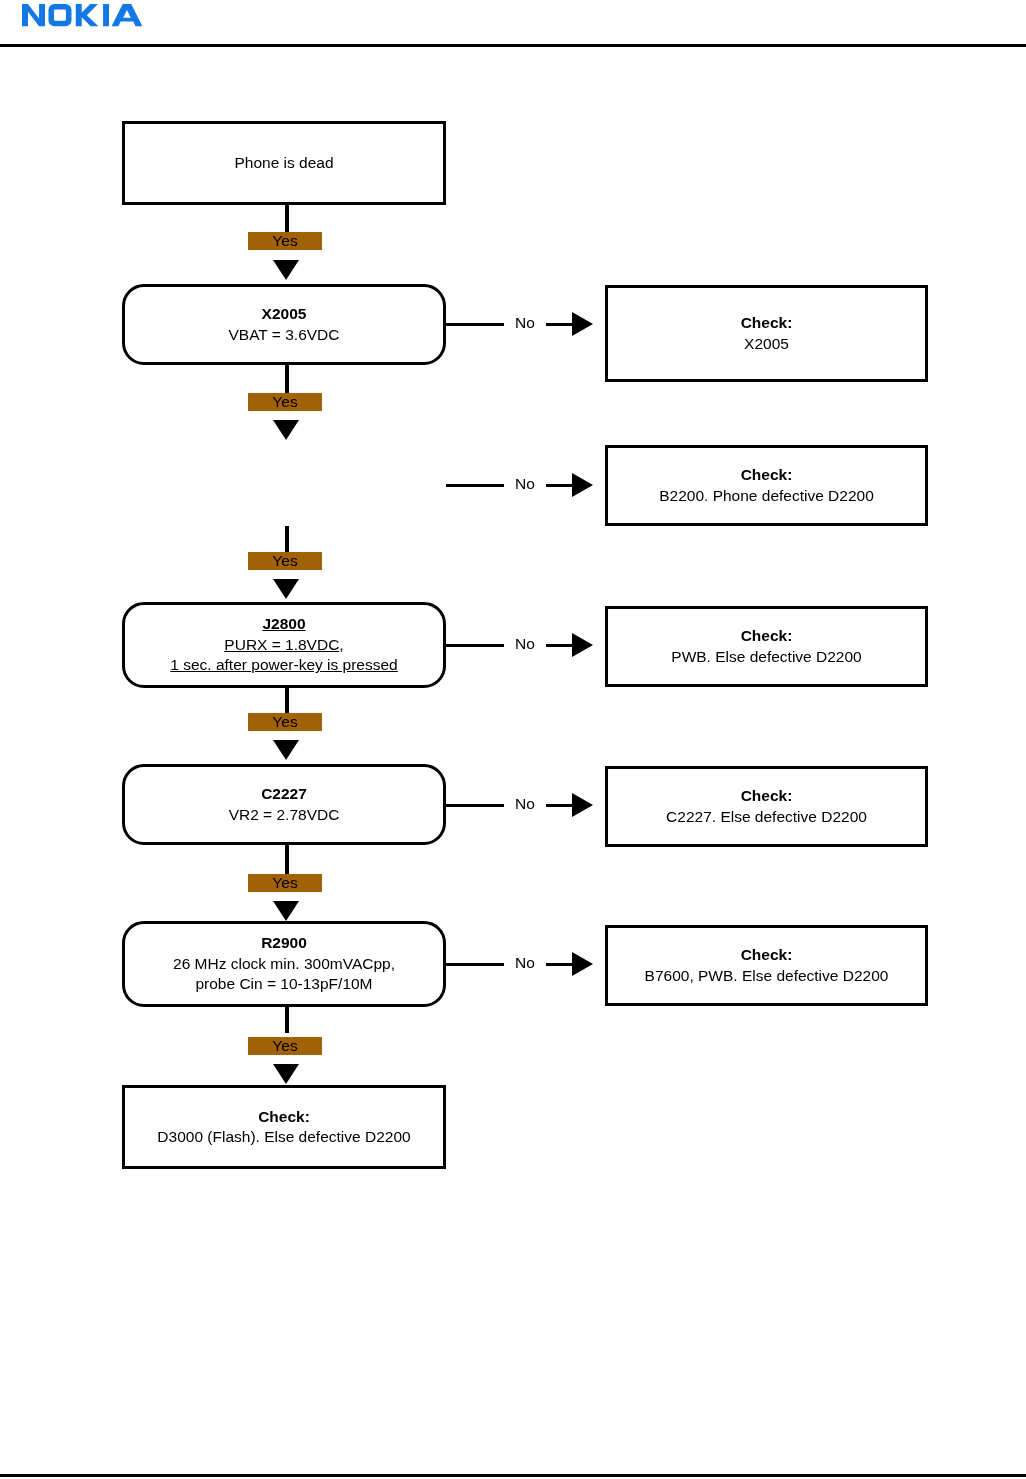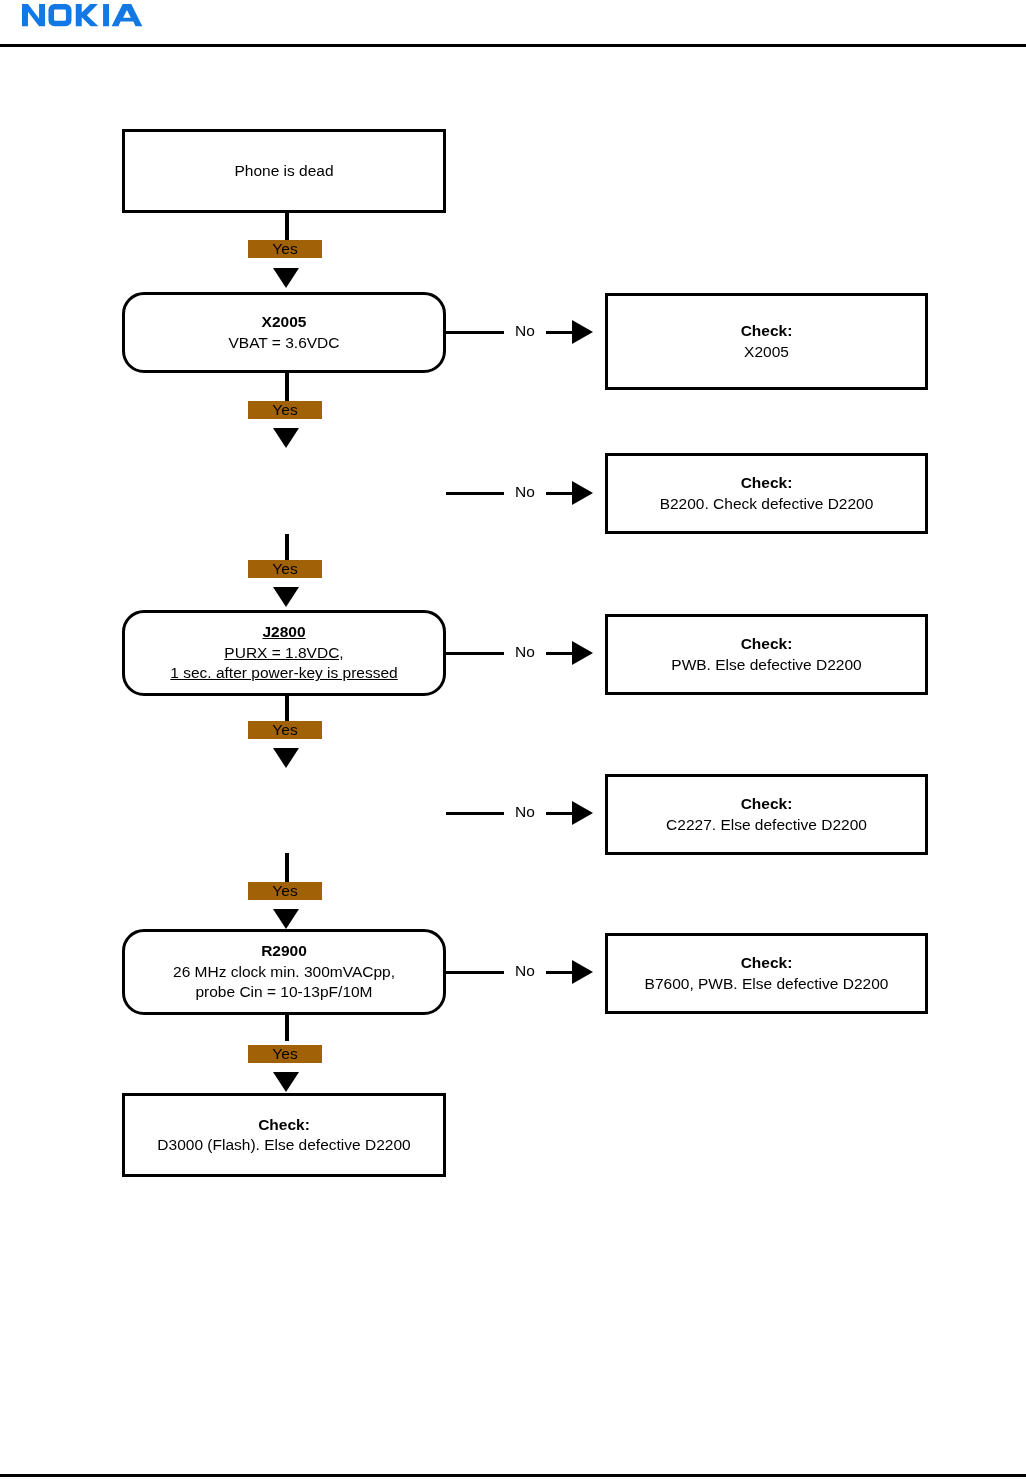--- a/index.html
+++ b/index.html
@@ -47,21 +47,21 @@
     top: 1474px;
     width: 1026px;
     height: 3px;
     background: #000000;
   }
 
   
   #flowchart {
     position: absolute;
     left: 0;
-    top: 16px;
+    top: 8px;
     width: 1026px;
     height: 1272px;
   }
 
   .node {
     position: absolute;
     border: 3px solid #000000;
     background: #ffffff;
     display: flex;
     flex-direction: column;
@@ -191,21 +191,21 @@
 
   <div class="v-line" style="top:357px; height:34px;"></div>
   <div class="yes-label" style="top:385px;">Yes</div>
   <div class="v-arrow" style="top:412px;"></div>
 
   <div class="h-line" style="top:476px;"></div>
   <div class="no-label" style="top:467px;">No</div>
   <div class="h-arrow" style="top:465px;"></div>
   <div class="node square col-right" style="top:437px; height:81px;">
     <div class="ttl">Check:</div>
-    <div class="ln">B2200. Check defective D2200</div>
+    <div class="ln">B2200. Phone defective D2200</div>
   </div>
 
   <div class="v-line" style="top:518px; height:32px;"></div>
   <div class="yes-label" style="top:544px;">Yes</div>
   <div class="v-arrow" style="top:571px;"></div>
 
   <div class="node rounded col-left" style="top:594px; height:86px;text-decoration:underline;">
     <div class="ttl">J2800</div>
     <div class="ln">PURX = 1.8VDC,</div>
     <div class="ln">1 sec. after power-key is pressed</div>
@@ -215,20 +215,24 @@
   <div class="h-arrow" style="top:625px;"></div>
   <div class="node square col-right" style="top:598px; height:81px;">
     <div class="ttl">Check:</div>
     <div class="ln">PWB. Else defective D2200</div>
   </div>
 
   <div class="v-line" style="top:680px; height:32px;"></div>
   <div class="yes-label" style="top:705px;">Yes</div>
   <div class="v-arrow" style="top:732px;"></div>
 
+  <div class="node rounded col-left" style="top:756px; height:81px;">
+    <div class="ttl">C2227</div>
+    <div class="ln">VR2 = 2.78VDC</div>
+  </div>
   <div class="h-line" style="top:796px;"></div>
   <div class="no-label" style="top:787px;">No</div>
   <div class="h-arrow" style="top:785px;"></div>
   <div class="node square col-right" style="top:758px; height:81px;">
     <div class="ttl">Check:</div>
     <div class="ln">C2227. Else defective D2200</div>
   </div>
 
   <div class="v-line" style="top:837px; height:32px;"></div>
   <div class="yes-label" style="top:866px;">Yes</div>

